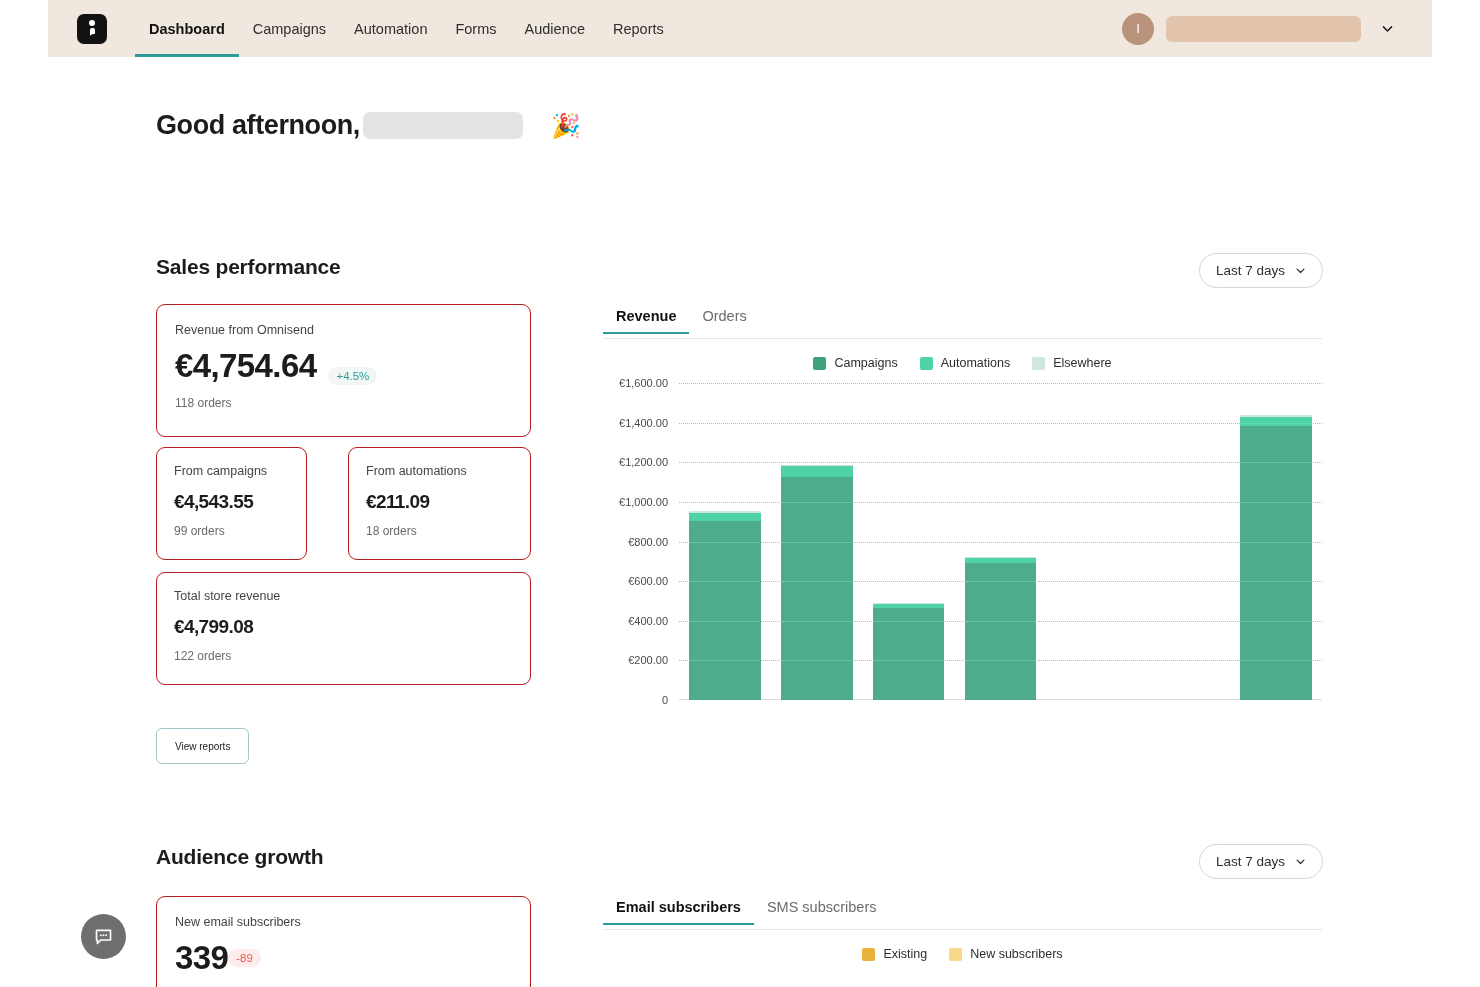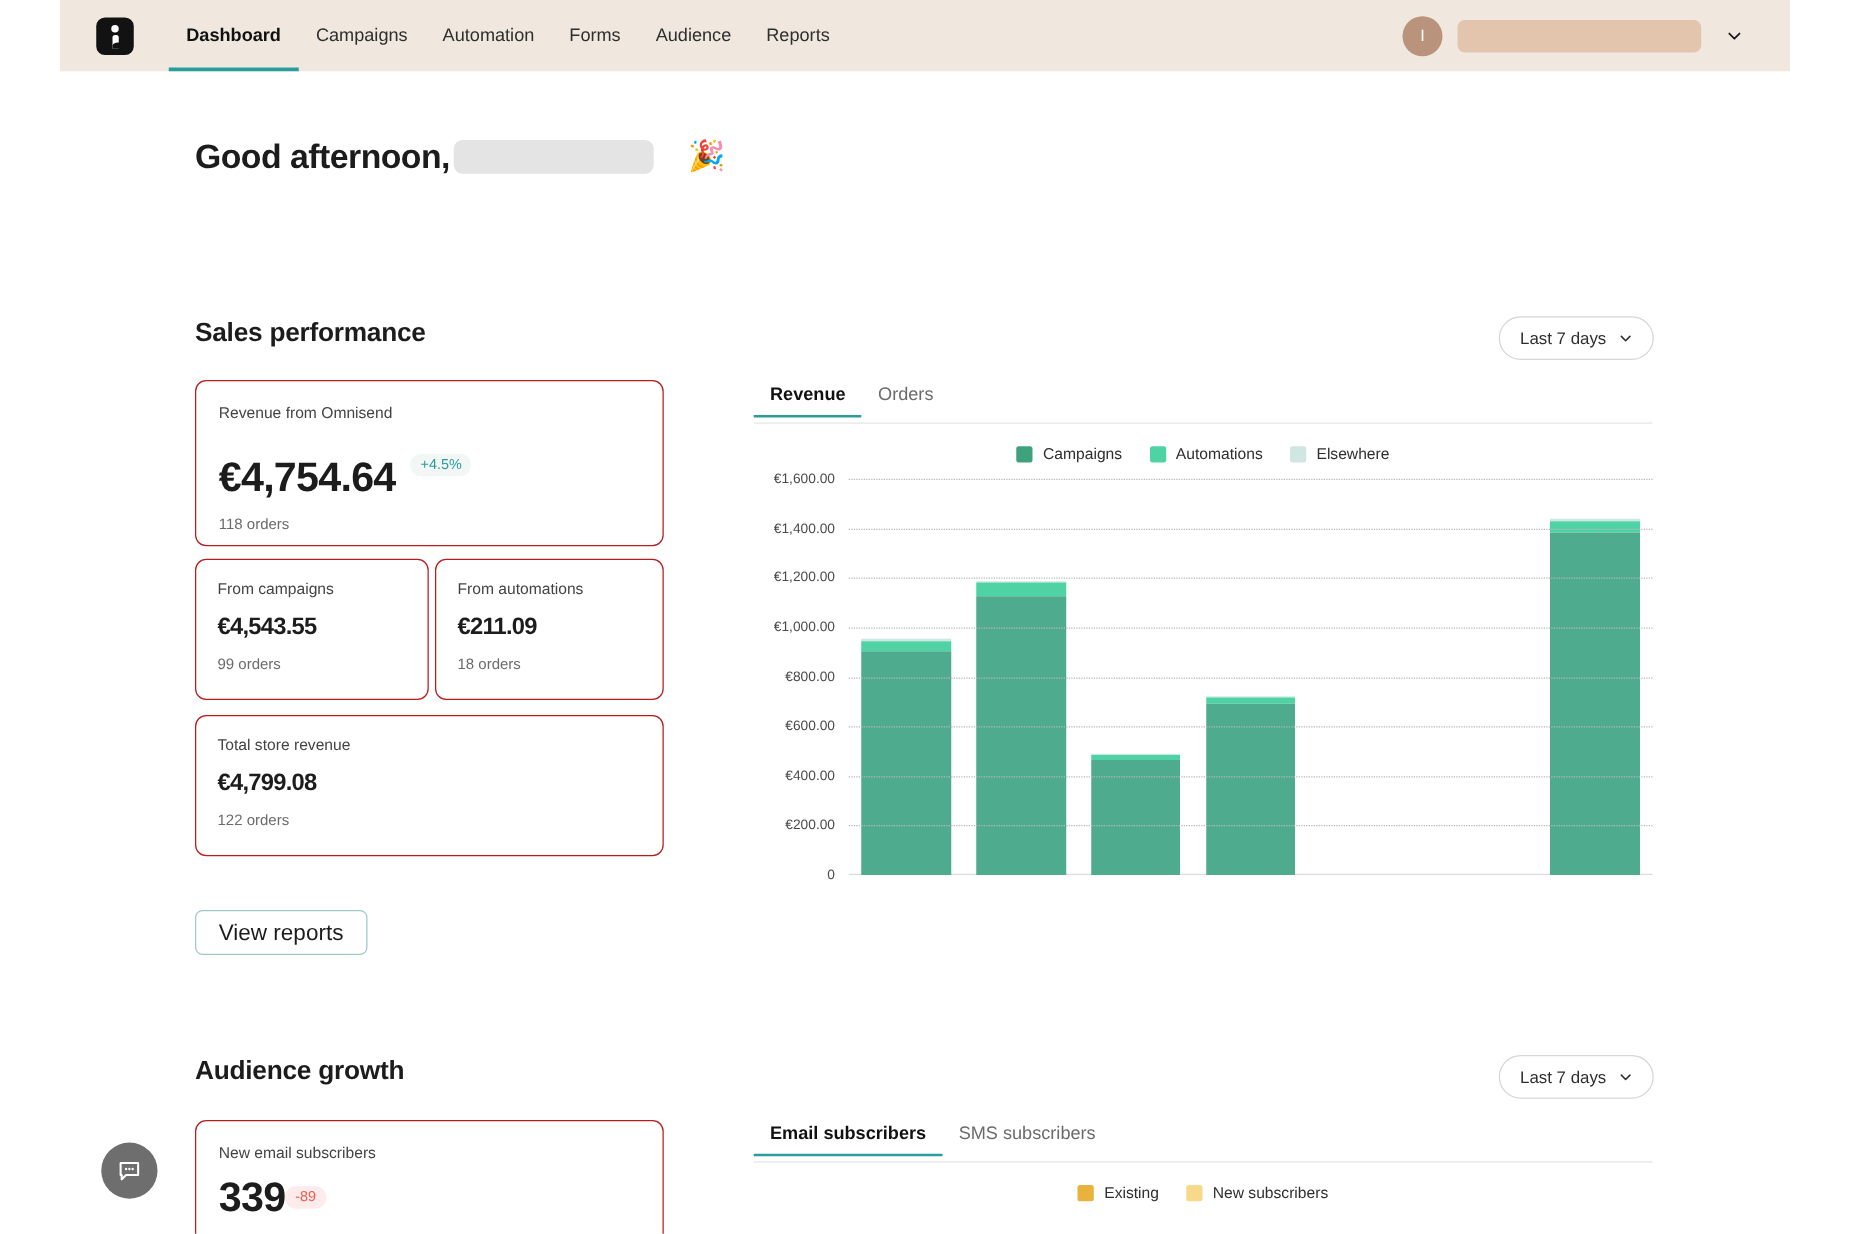--- a/index.html
+++ b/index.html
@@ -77,21 +77,21 @@
   .card-sub { font-size:12px; color:#6b6b6b; }
   .pill {
     display:inline-block; font-size:11.5px; padding:3px 8px; border-radius:11px; vertical-align:middle;
   }
   .pill.pos { color:#2a9d9b; background:#f2f7f6; }
   .pill.neg { color:#f0594d; background:#fdeceb; }
 
   .btn-outline {
     position:absolute; height:36px; border:1px solid #9fc9c8; border-radius:6px; background:#fff;
     display:flex; align-items:center; justify-content:center; padding:0 18px;
-    font-size:18px; color:#1c1c1c; cursor:pointer;
+    font-size:10px; color:#1c1c1c; cursor:pointer;
   }
 
   
   .chart-wrap { position:absolute; }
   .chart-tabs { display:flex; border-bottom:1px solid #e6e6e6; height:31px; align-items:flex-start; }
   .chart-tab { font-size:14.5px; color:#6b6b6b; padding:0 13px 9px 13px; cursor:pointer; position:relative; }
   .chart-tab.active { color:#111; font-weight:bold; }
   .chart-tab.active::after { content:""; position:absolute; left:0; right:0; bottom:-1px; height:2.5px; background:#2a9d9b; }
 
   .legend { display:flex; justify-content:center; gap:22px; margin-top:17px; }
@@ -168,28 +168,28 @@
   <div class="sec-title" style="left:156px; top:255px;">Sales performance</div>
   <div class="range-btn" style="left:1199px; top:253px;">
     <span>Last 7 days</span>
     <svg width="11" height="11" viewBox="0 0 16 16">
       <path d="M3 6 L8 11 L13 6" fill="none" stroke="#2e2e2e" stroke-width="1.8" stroke-linecap="round" stroke-linejoin="round"></path>
     </svg>
   </div>
 
   <div class="card" style="left:156px; top:304px; width:375px; height:133px;">
     <div class="card-label" style="margin:18px 0 0 18px;">Revenue from Omnisend</div>
-    <div style="margin:26px 0 0 18px; display:flex; align-items:flex-start; gap:12px;">
+    <div style="margin:10px 0 0 18px; display:flex; align-items:flex-end; gap:12px;">
       <span class="card-value" style="font-size:33px;">€4,754.64</span>
       <span class="pill pos">+4.5%</span>
     </div>
     <div class="card-sub" style="margin:11px 0 0 18px;">118 orders</div>
   </div>
 
-  <div class="card" style="left:156px; top:447px; width:187px; height:113px;">
+  <div class="card" style="left:156px; top:447px; width:151px; height:113px;">
     <div class="card-label" style="margin:16px 0 0 17px;">From campaigns</div>
     <div class="card-value" style="font-size:19px; margin:13px 0 0 17px;">€4,543.55</div>
     <div class="card-sub" style="margin:11px 0 0 17px;">99 orders</div>
   </div>
 
   <div class="card" style="left:348px; top:447px; width:183px; height:113px;">
     <div class="card-label" style="margin:16px 0 0 17px;">From automations</div>
     <div class="card-value" style="font-size:19px; margin:13px 0 0 17px;">€211.09</div>
     <div class="card-sub" style="margin:11px 0 0 17px;">18 orders</div>
   </div>

